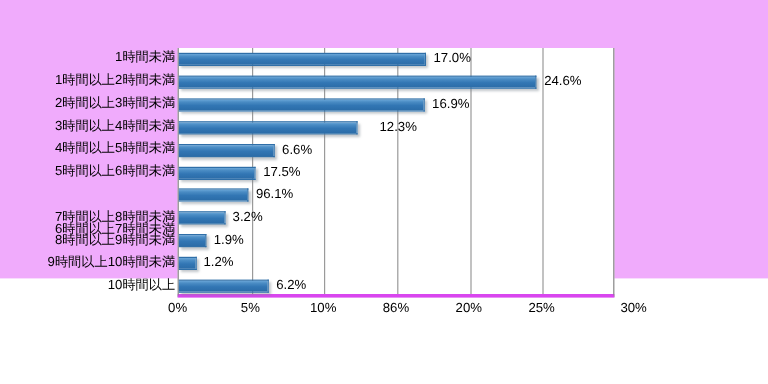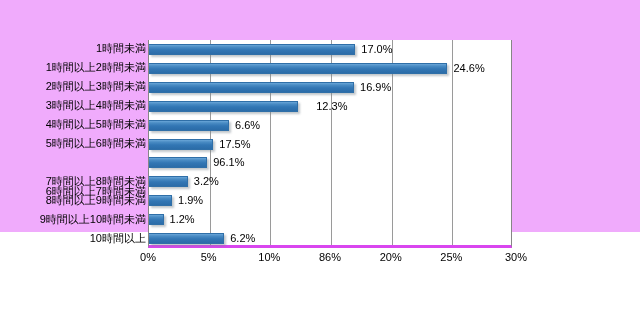--- a/index.html
+++ b/index.html
@@ -207,16 +207,16 @@
       </div>
   </div>
 
   <div id="axis-labels">
       <div class="tick-label" style="left: 0px;">0%</div>
       <div class="tick-label" style="left: 60.6667px;">5%</div>
       <div class="tick-label" style="left: 121.333px; text-align: center;">10%</div>
       <div class="tick-label" style="left: 182px;">86%</div>
       <div class="tick-label" style="left: 242.667px;">20%</div>
       <div class="tick-label" style="left: 303.333px;">25%</div>
-      <div class="tick-label" style="left: 368px;">30%</div>
+      <div class="tick-label" style="left: 380px;">30%</div>
     </div>
 
 </div>
 
 </body></html>

